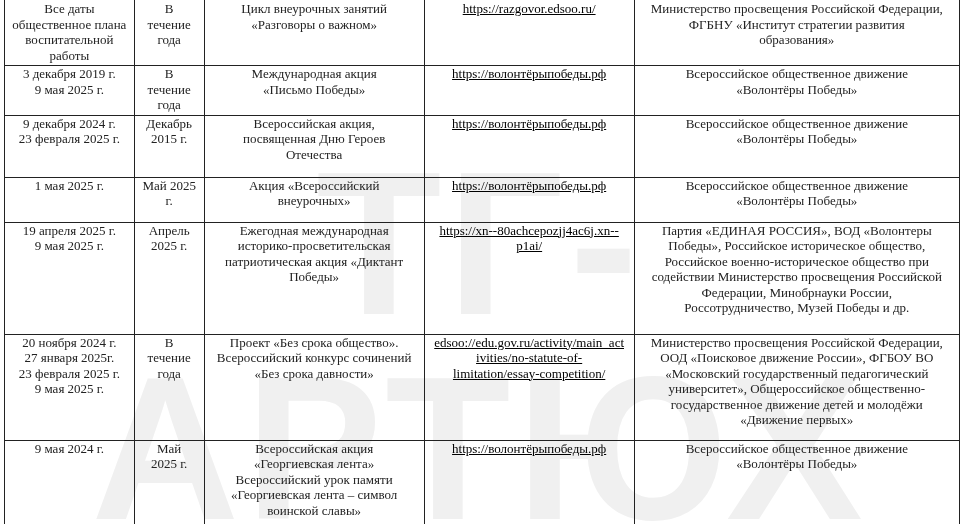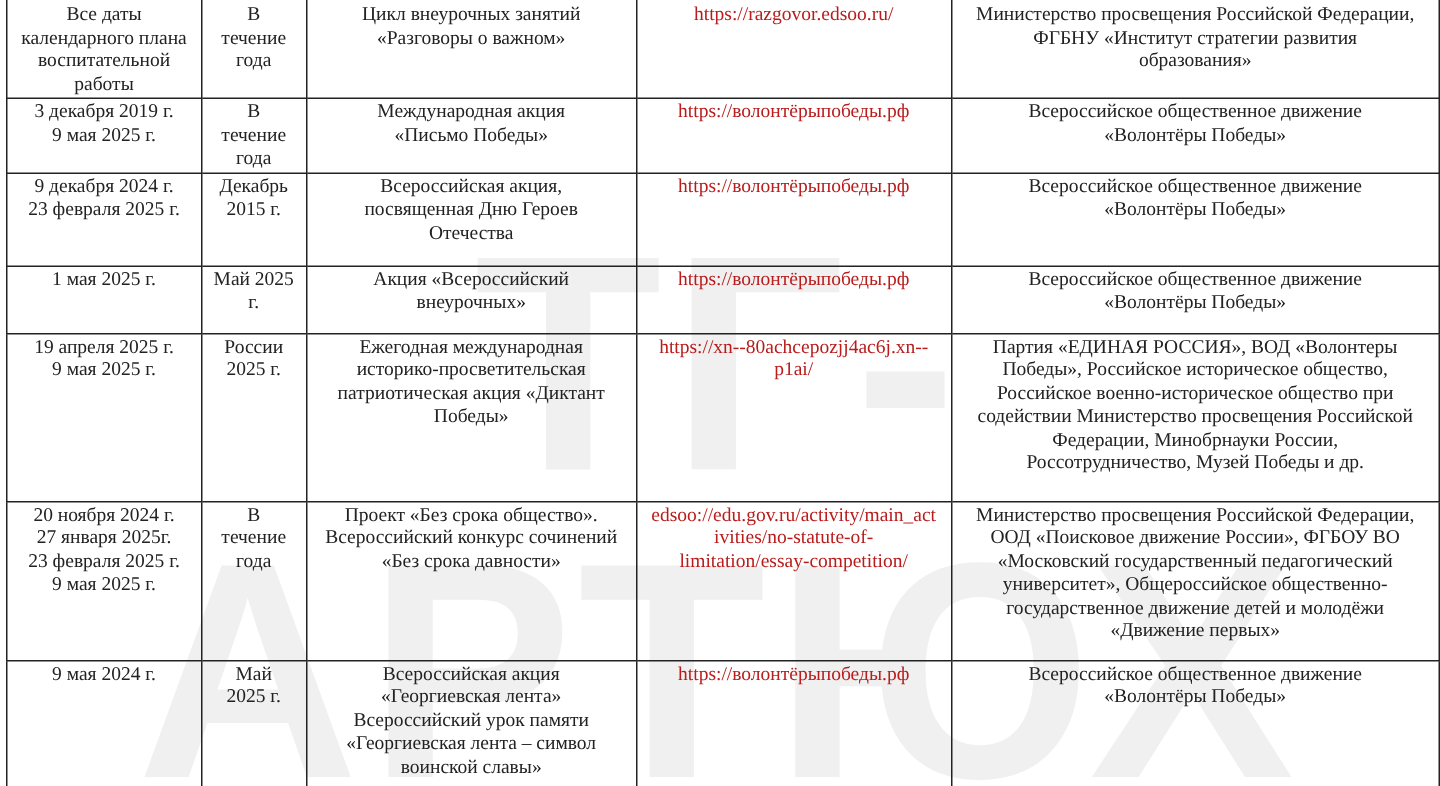--- a/index.html
+++ b/index.html
@@ -15,34 +15,34 @@
   }
   table.plan td {
     border:1.3px solid #222; vertical-align:top; text-align:center; padding:0 3px 2px 3px;
     background:transparent;
   }
   td.c1 { width:123px; }
   td.c2 { width:63px; }
   td.c3 { width:214px; }
   td.c4 { width:203px; }
   td.c5 { width:320px; }
-  a.link { color:#b91c1c; }
+  a.link { color:#000000; text-decoration:underline; }
   .line { display:block; }
 </style>
 </head>
 <body>
 
 <div class="watermark">ТГ-АРТЮХ</div>
 
 <table class="plan">
   <tbody id="tbody">
       <tr style="height: 70px;">
         <td class="c1" style="padding-top: 10px;">
           <span class="line">Все даты</span>
-          <span class="line">календарного плана</span>
+          <span class="line">общественное плана</span>
           <span class="line">воспитательной</span>
           <span class="line">работы</span>
         </td>
         <td class="c2" style="padding-top: 10px;">
           <span class="line">В</span>
           <span class="line">течение</span>
           <span class="line">года</span>
         </td>
         <td class="c3" style="padding-top: 10px;">
           <span class="line">Цикл внеурочных занятий</span>
@@ -112,21 +112,21 @@
           <span class="line">Всероссийское общественное движение</span>
           <span class="line">«Волонтёры Победы»</span>
         </td>
       </tr>
       <tr style="height: 112px;">
         <td class="c1">
           <span class="line">19 апреля 2025 г.</span>
           <span class="line">9 мая 2025 г.</span>
         </td>
         <td class="c2">
-          <span class="line">России</span>
+          <span class="line">Апрель</span>
           <span class="line">2025 г.</span>
         </td>
         <td class="c3">
           <span class="line">Ежегодная международная</span>
           <span class="line">историко-просветительская</span>
           <span class="line">патриотическая акция «Диктант</span>
           <span class="line">Победы»</span>
         </td>
         <td class="c4"><a class="link"><span class="line">https://xn--80achcepozjj4ac6j.xn--</span><span class="line">p1ai/</span></a></td>
         <td class="c5">

